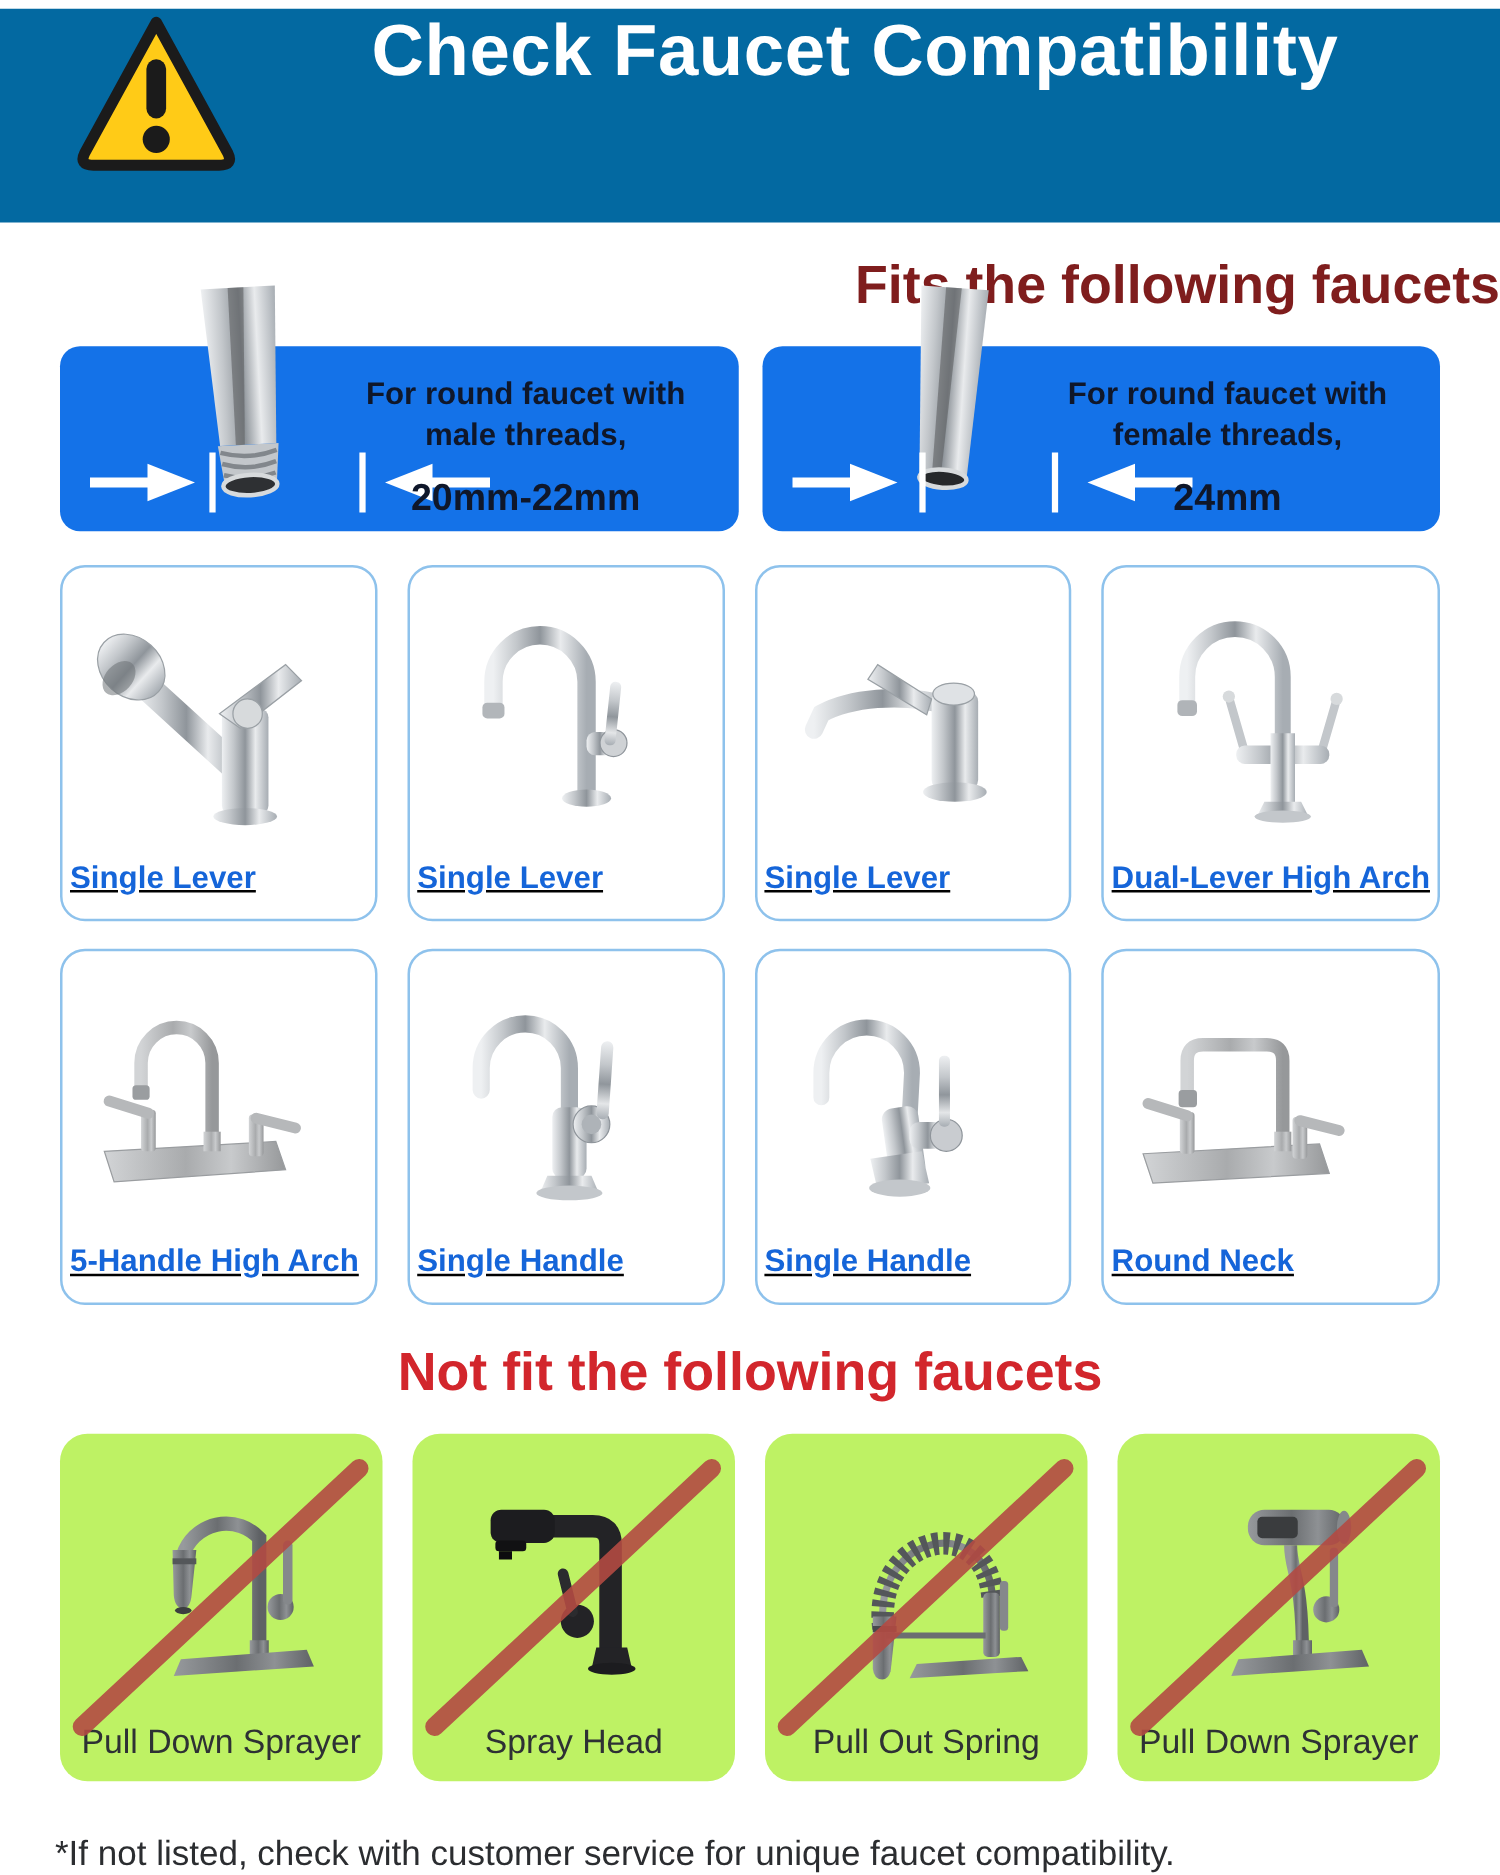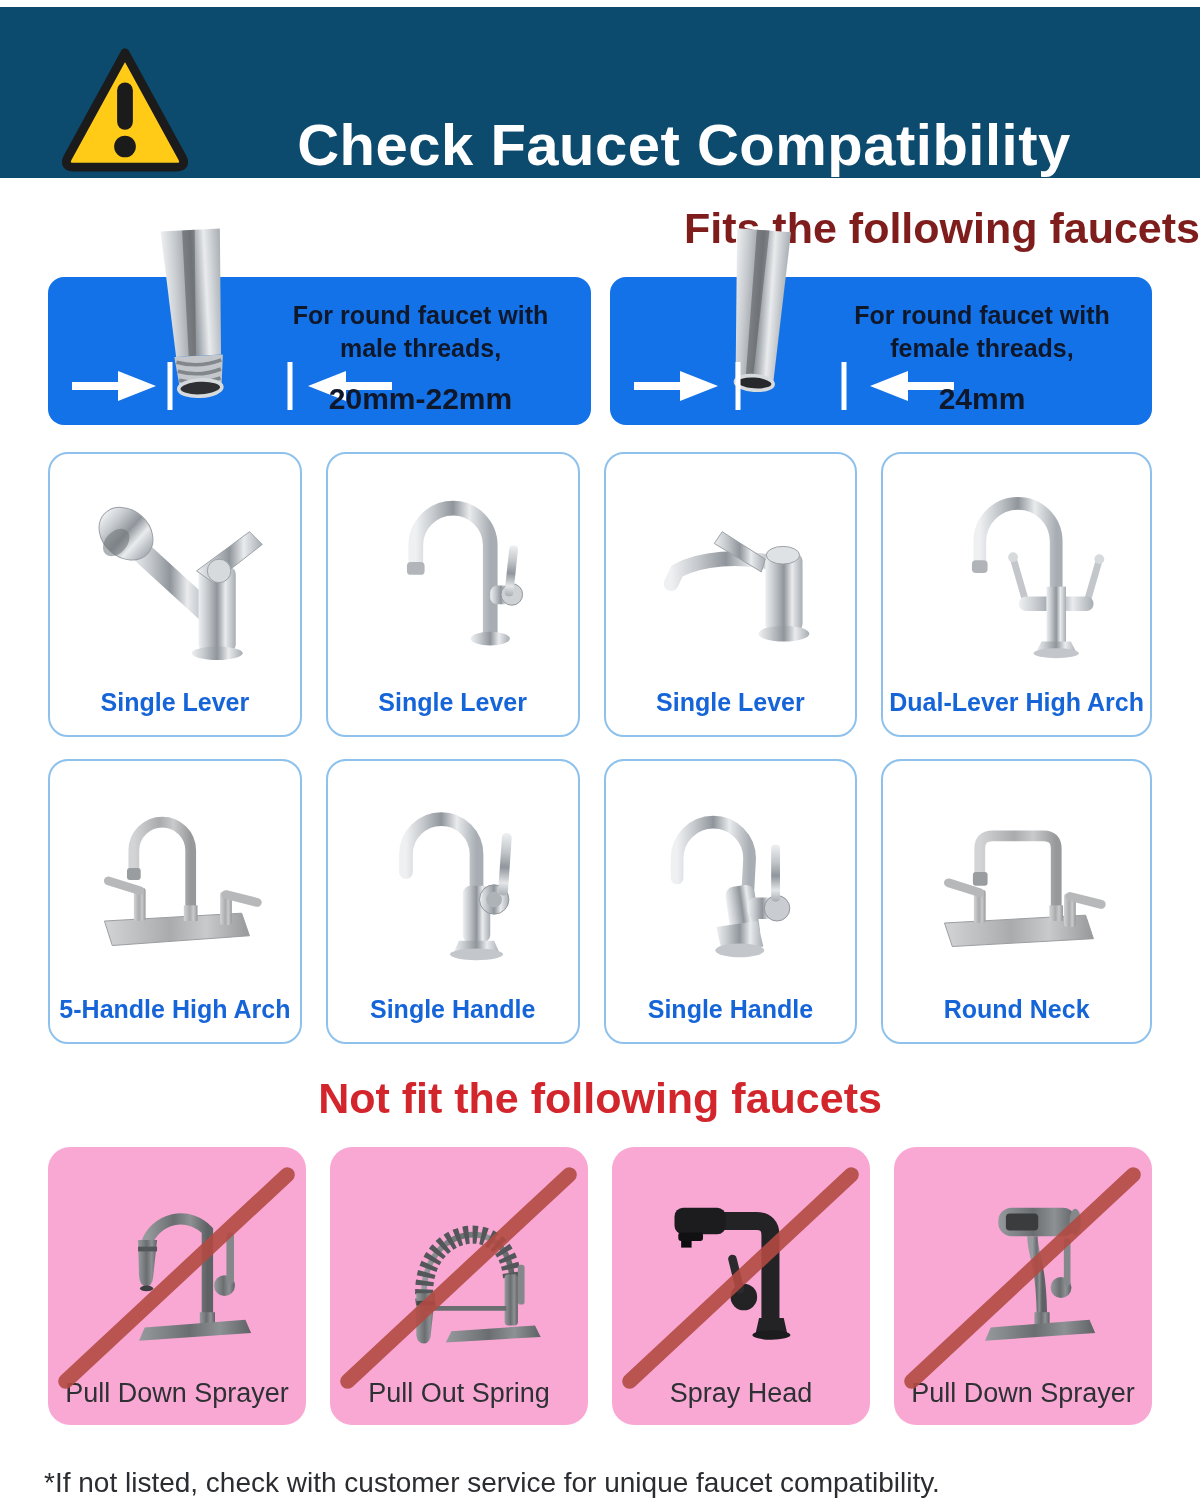--- a/index.html
+++ b/index.html
@@ -4,22 +4,22 @@
 <style>
   * { margin:0; padding:0; box-sizing:border-box; }
   html,body { background:#ffffff; }
   body {
     width:1200px; height:1500px; overflow:hidden;
     font-family:"Liberation Sans", sans-serif;
     position:relative;
   }
   
   .header {
-    margin-top:7px; height:171px; background:#0c4a6e;
-    display:flex; align-items:flex-end;
+    margin-top:7px; height:171px; background:#0369a1;
+    display:flex; align-items:flex-start;
   }
   .warn-tri { width:138px; height:136px; margin-left:56px; flex:0 0 auto; }
   .header-title {
     flex:1; text-align:center; color:#ffffff;
     font-size:58px; font-weight:800; letter-spacing:.5px;
     padding-right:26px; white-space:nowrap;
   }
   
   .fits-heading {
     margin-top:26px; text-align:right;
@@ -50,31 +50,31 @@
   .spec-line { font-size:25px; font-weight:600; line-height:1.32; }
   .spec-size { margin-top:17px; font-size:30px; font-weight:800; }
   
   .grid {
     display:grid; grid-template-columns:repeat(4,1fr);
     gap:22px 24px; padding:0 48px; margin-top:27px;
   }
   .fit-card {
     height:285px; background:#ffffff;
     border:2px solid #8ec2ec; border-radius:20px;
-    display:flex; flex-direction:column; align-items:center;
-    justify-content:space-between; padding:14px 6px 20px;
+    display:flex; flex-direction:column; align-items:flex-start;
+    justify-content:space-between; padding:14px 6px 20px;text-decoration:underline;
   }
   .fit-card svg.faucet { width:196px; height:198px; }
   .fit-label {
     font-size:25px; font-weight:700; color:#1565d9;
     text-align:center; line-height:1.05; white-space:nowrap;
   }
   .grid.notfit { margin-top:24px; }
   .nofit-card {
-    height:278px; background:#f9a8d4; border-radius:22px;
+    height:278px; background:#bef264; border-radius:22px;
     position:relative; overflow:hidden;
     display:flex; flex-direction:column; align-items:center;
     justify-content:space-between; padding:16px 6px 16px;
   }
   .nofit-card svg.faucet { width:190px; height:192px; }
   .nofit-label {
     font-size:27px; font-weight:500; color:#2e3134;
     text-align:center; white-space:nowrap;
   }
   .slash {
@@ -312,50 +312,50 @@
       <rect x="152" y="72" width="8" height="54" rx="4" fill="#85888b"></rect>
       <rect x="124" y="156" width="16" height="14" fill="url(#gr)"></rect>
       <path d="M66 172 L172 164 L178 178 L60 186 Z" fill="url(#gr)"></path>
     </svg>
     <div class="slash"></div>
     <div class="nofit-label">Pull Down Sprayer</div>
   </div>
 
   <div class="nofit-card">
     <svg class="faucet" viewBox="0 0 200 200">
+      <path d="M60 60 L116 60 Q131 60 131 75 L131 162" stroke="#232326" stroke-width="19" fill="none" stroke-linecap="round"></path>
+      <rect x="30" y="46" width="54" height="28" rx="9" fill="#1c1c1f"></rect>
+      <rect x="34" y="72" width="26" height="9" rx="3" fill="#111113"></rect>
+      <rect x="37" y="81" width="11" height="7" fill="#0c0c0e"></rect>
+      <circle cx="103" cy="140" r="14" fill="#232326"></circle>
+      <path d="M99 132 L91 100" stroke="#2b2b2e" stroke-width="9" stroke-linecap="round"></path>
+      <path d="M119 162 L145 162 L149 180 L115 180 Z" fill="#232326"></path>
+      <ellipse cx="132" cy="180" rx="20" ry="5" fill="#1c1c1f"></ellipse>
+    </svg>
+    <div class="slash"></div>
+    <div class="nofit-label">Spray Head</div>
+  </div>
+
+  <div class="nofit-card">
+    <svg class="faucet" viewBox="0 0 200 200">
       <path d="M64 146 C54 66 152 46 156 122" stroke="url(#gr)" stroke-width="6" fill="none"></path>
       <path d="M64 146 C54 66 152 46 156 122" stroke="#54575a" stroke-width="19" fill="none" stroke-dasharray="5 4"></path>
       <path d="M55 136 L75 136 L70 182 Q68 189 63 189 Q56 189 55 180 Z" fill="url(#gr)"></path>
       <rect x="55" y="144" width="20" height="5" fill="#46494c"></rect>
       <rect x="148" y="116" width="14" height="54" rx="4" fill="url(#gr)"></rect>
       <path d="M66 152 L150 152" stroke="#6b6e71" stroke-width="5"></path>
       <rect x="162" y="106" width="7" height="42" rx="3" fill="#85888b"></rect>
       <path d="M92 176 L180 170 L186 182 L86 188 Z" fill="url(#gr)"></path>
     </svg>
     <div class="slash"></div>
     <div class="nofit-label">Pull Out Spring</div>
   </div>
 
   <div class="nofit-card">
     <svg class="faucet" viewBox="0 0 200 200">
-      <path d="M60 60 L116 60 Q131 60 131 75 L131 162" stroke="#232326" stroke-width="19" fill="none" stroke-linecap="round"></path>
-      <rect x="30" y="46" width="54" height="28" rx="9" fill="#1c1c1f"></rect>
-      <rect x="34" y="72" width="26" height="9" rx="3" fill="#111113"></rect>
-      <rect x="37" y="81" width="11" height="7" fill="#0c0c0e"></rect>
-      <circle cx="103" cy="140" r="14" fill="#232326"></circle>
-      <path d="M99 132 L91 100" stroke="#2b2b2e" stroke-width="9" stroke-linecap="round"></path>
-      <path d="M119 162 L145 162 L149 180 L115 180 Z" fill="#232326"></path>
-      <ellipse cx="132" cy="180" rx="20" ry="5" fill="#1c1c1f"></ellipse>
-    </svg>
-    <div class="slash"></div>
-    <div class="nofit-label">Spray Head</div>
-  </div>
-
-  <div class="nofit-card">
-    <svg class="faucet" viewBox="0 0 200 200">
       <path d="M110 76 C110 98 120 102 120 170" stroke="url(#gr)" stroke-width="11" fill="none"></path>
       <rect x="74" y="46" width="82" height="30" rx="14" fill="url(#gr)"></rect>
       <rect x="82" y="52" width="34" height="18" rx="4" fill="#3a3c3e"></rect>
       <ellipse cx="155" cy="61" rx="6" ry="14" fill="#85888b"></ellipse>
       <circle cx="140" cy="130" r="11" fill="url(#gr)"></circle>
       <rect x="143" y="78" width="7" height="50" rx="3" fill="#85888b"></rect>
       <rect x="112" y="156" width="16" height="14" fill="url(#gr)"></rect>
       <path d="M66 172 L170 164 L176 178 L60 186 Z" fill="url(#gr)"></path>
     </svg>
     <div class="slash"></div>

